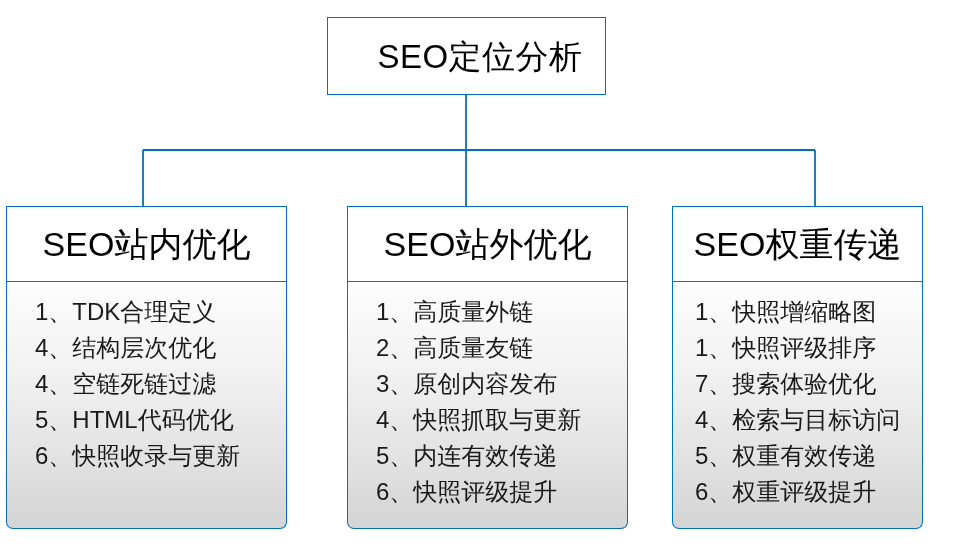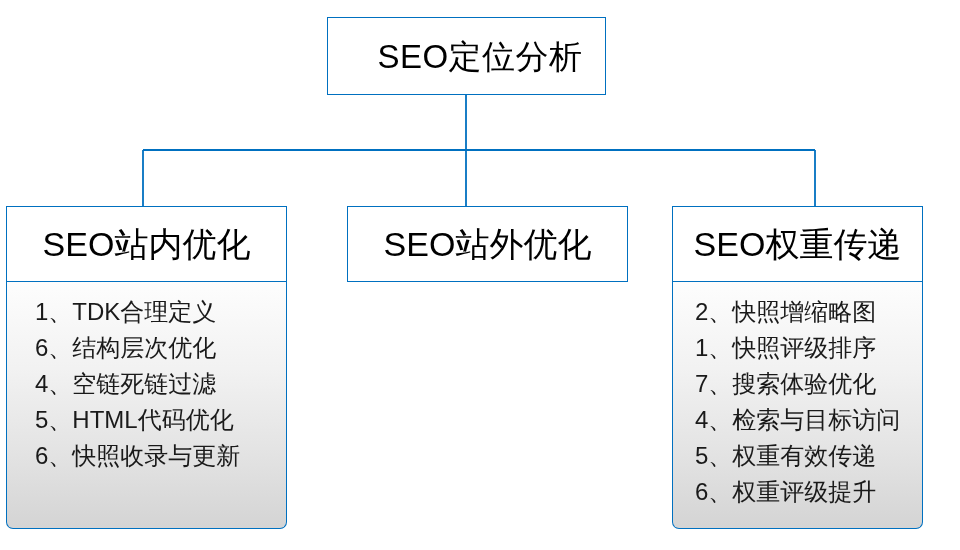--- a/index.html
+++ b/index.html
@@ -125,41 +125,51 @@
     <span class="root-title">SEO定位分析</span>
   </div>
 
   <div class="branch" id="branch-0">
     <div class="branch-header">
       <span class="branch-header-title">SEO站内优化</span>
     </div>
     <div class="branch-body">
       <ul class="branch-list">
         <li>1、TDK合理定义</li>
-        <li>6、结构层次优化</li>
+        <li>4、结构层次优化</li>
         <li>4、空链死链过滤</li>
         <li>5、HTML代码优化</li>
         <li>6、快照收录与更新</li>
       </ul>
     </div>
   </div>
 
   <div class="branch" id="branch-1">
     <div class="branch-header">
       <span class="branch-header-title">SEO站外优化</span>
     </div>
+    <div class="branch-body">
+      <ul class="branch-list">
+        <li>1、高质量外链</li>
+        <li>2、高质量友链</li>
+        <li>3、原创内容发布</li>
+        <li>4、快照抓取与更新</li>
+        <li>5、内连有效传递</li>
+        <li>6、快照评级提升</li>
+      </ul>
+    </div>
   </div>
 
   <div class="branch" id="branch-2">
     <div class="branch-header">
       <span class="branch-header-title">SEO权重传递</span>
     </div>
     <div class="branch-body">
       <ul class="branch-list">
-        <li>2、快照增缩略图</li>
+        <li>1、快照增缩略图</li>
         <li>1、快照评级排序</li>
         <li>7、搜索体验优化</li>
         <li>4、检索与目标访问</li>
         <li>5、权重有效传递</li>
         <li>6、权重评级提升</li>
       </ul>
     </div>
   </div>
 
 </div>

